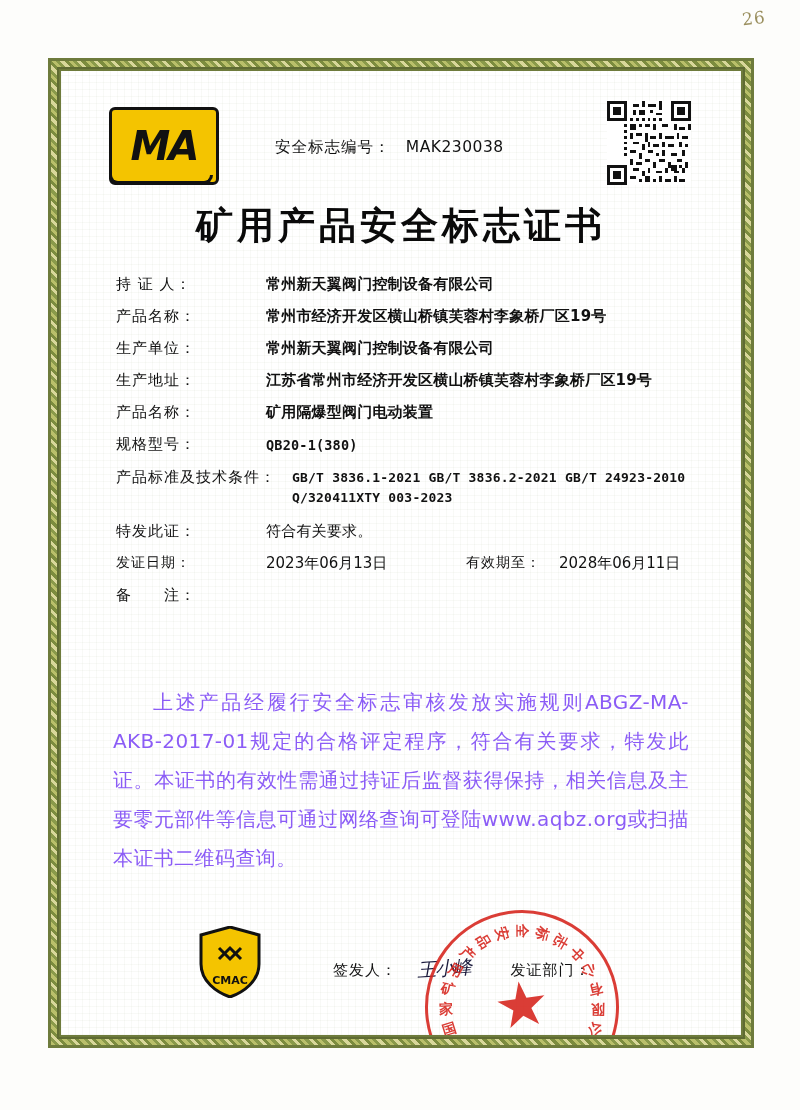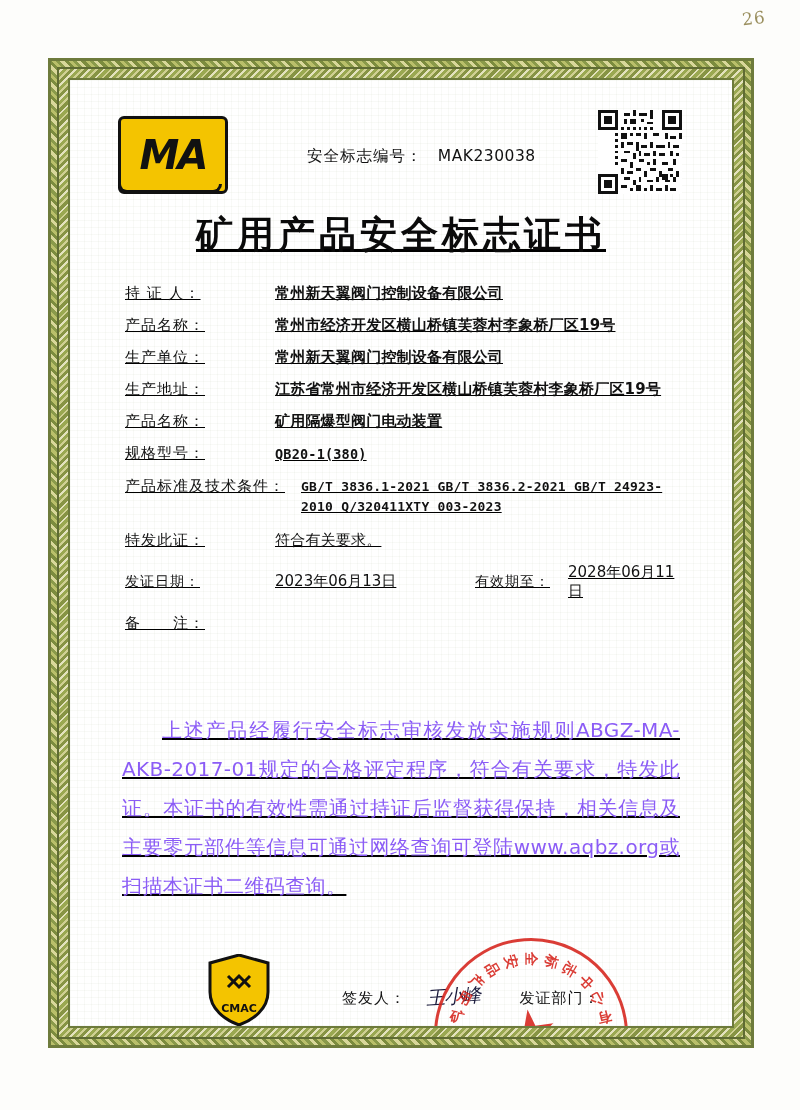--- a/index.html
+++ b/index.html
@@ -55,22 +55,20 @@
     width: 100%;
     height: 100%;
     box-sizing: border-box;
     border: 2px solid #5f6b33;
     background:
       repeating-linear-gradient(-45deg,
         #cfd093 0px, #cfd093 2px,
         #9aa851 2px, #9aa851 5px,
         #e3e2bd 5px, #e3e2bd 7px,
         #879444 7px, #879444 10px);
-    padding: 9px;
-    text-decoration: underline;
   }
   #frame-inner-b {
     width: 100%;
     height: 100%;
     box-sizing: border-box;
     border: 2px solid #6e7b3c;
     background: #ffffff;
     position: relative;
     overflow: hidden;
   }
@@ -130,21 +128,21 @@
     height: 9px;
     background: #f4c400;
     border: 3px solid #111;
     border-top: none;
     border-radius: 0 0 40px 40px;
     box-sizing: border-box;
   }
 
   #cert-number-line {
     position: absolute;
-    left: 203px;
+    left: 180px;
     top: 46px;
     font-size: 15.5px;
     letter-spacing: 1px;
     white-space: nowrap;
   }
   #cert-number-label { font-family: "DejaVu Sans", sans-serif; }
   #cert-number-value {
     font-family: "DejaVu Sans", sans-serif;
     margin-left: 10px;
     letter-spacing: 0.5px;

